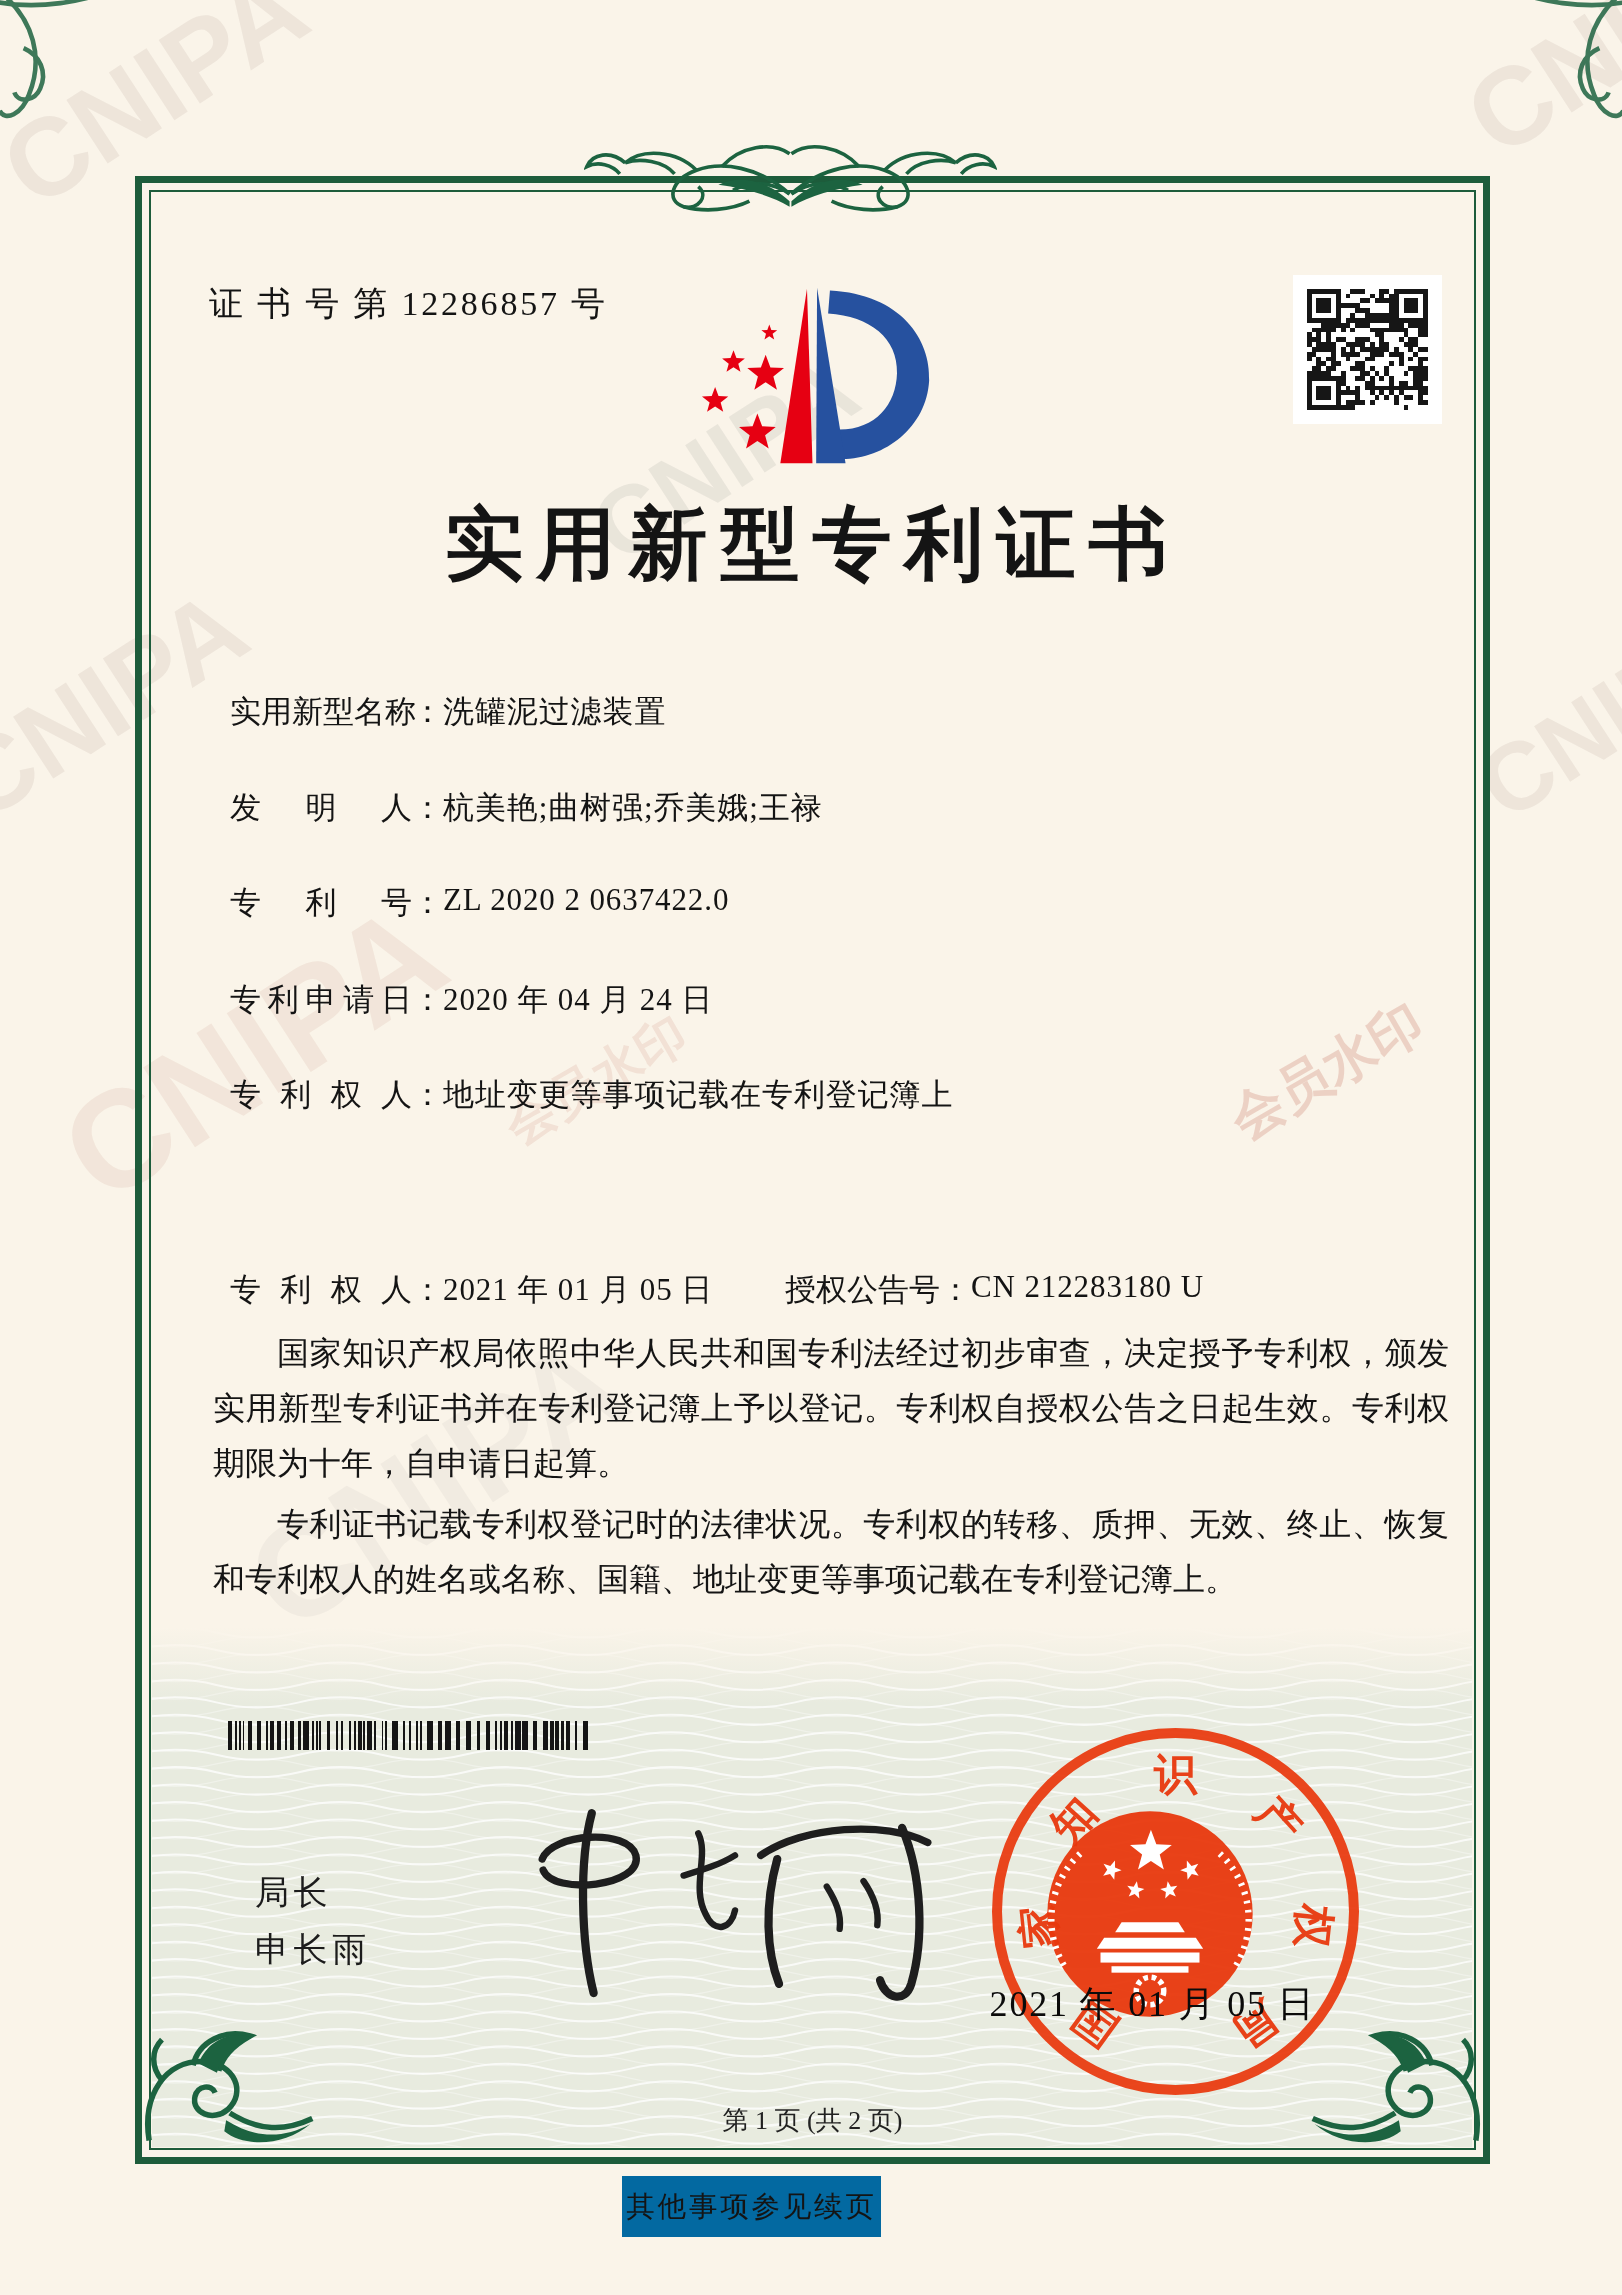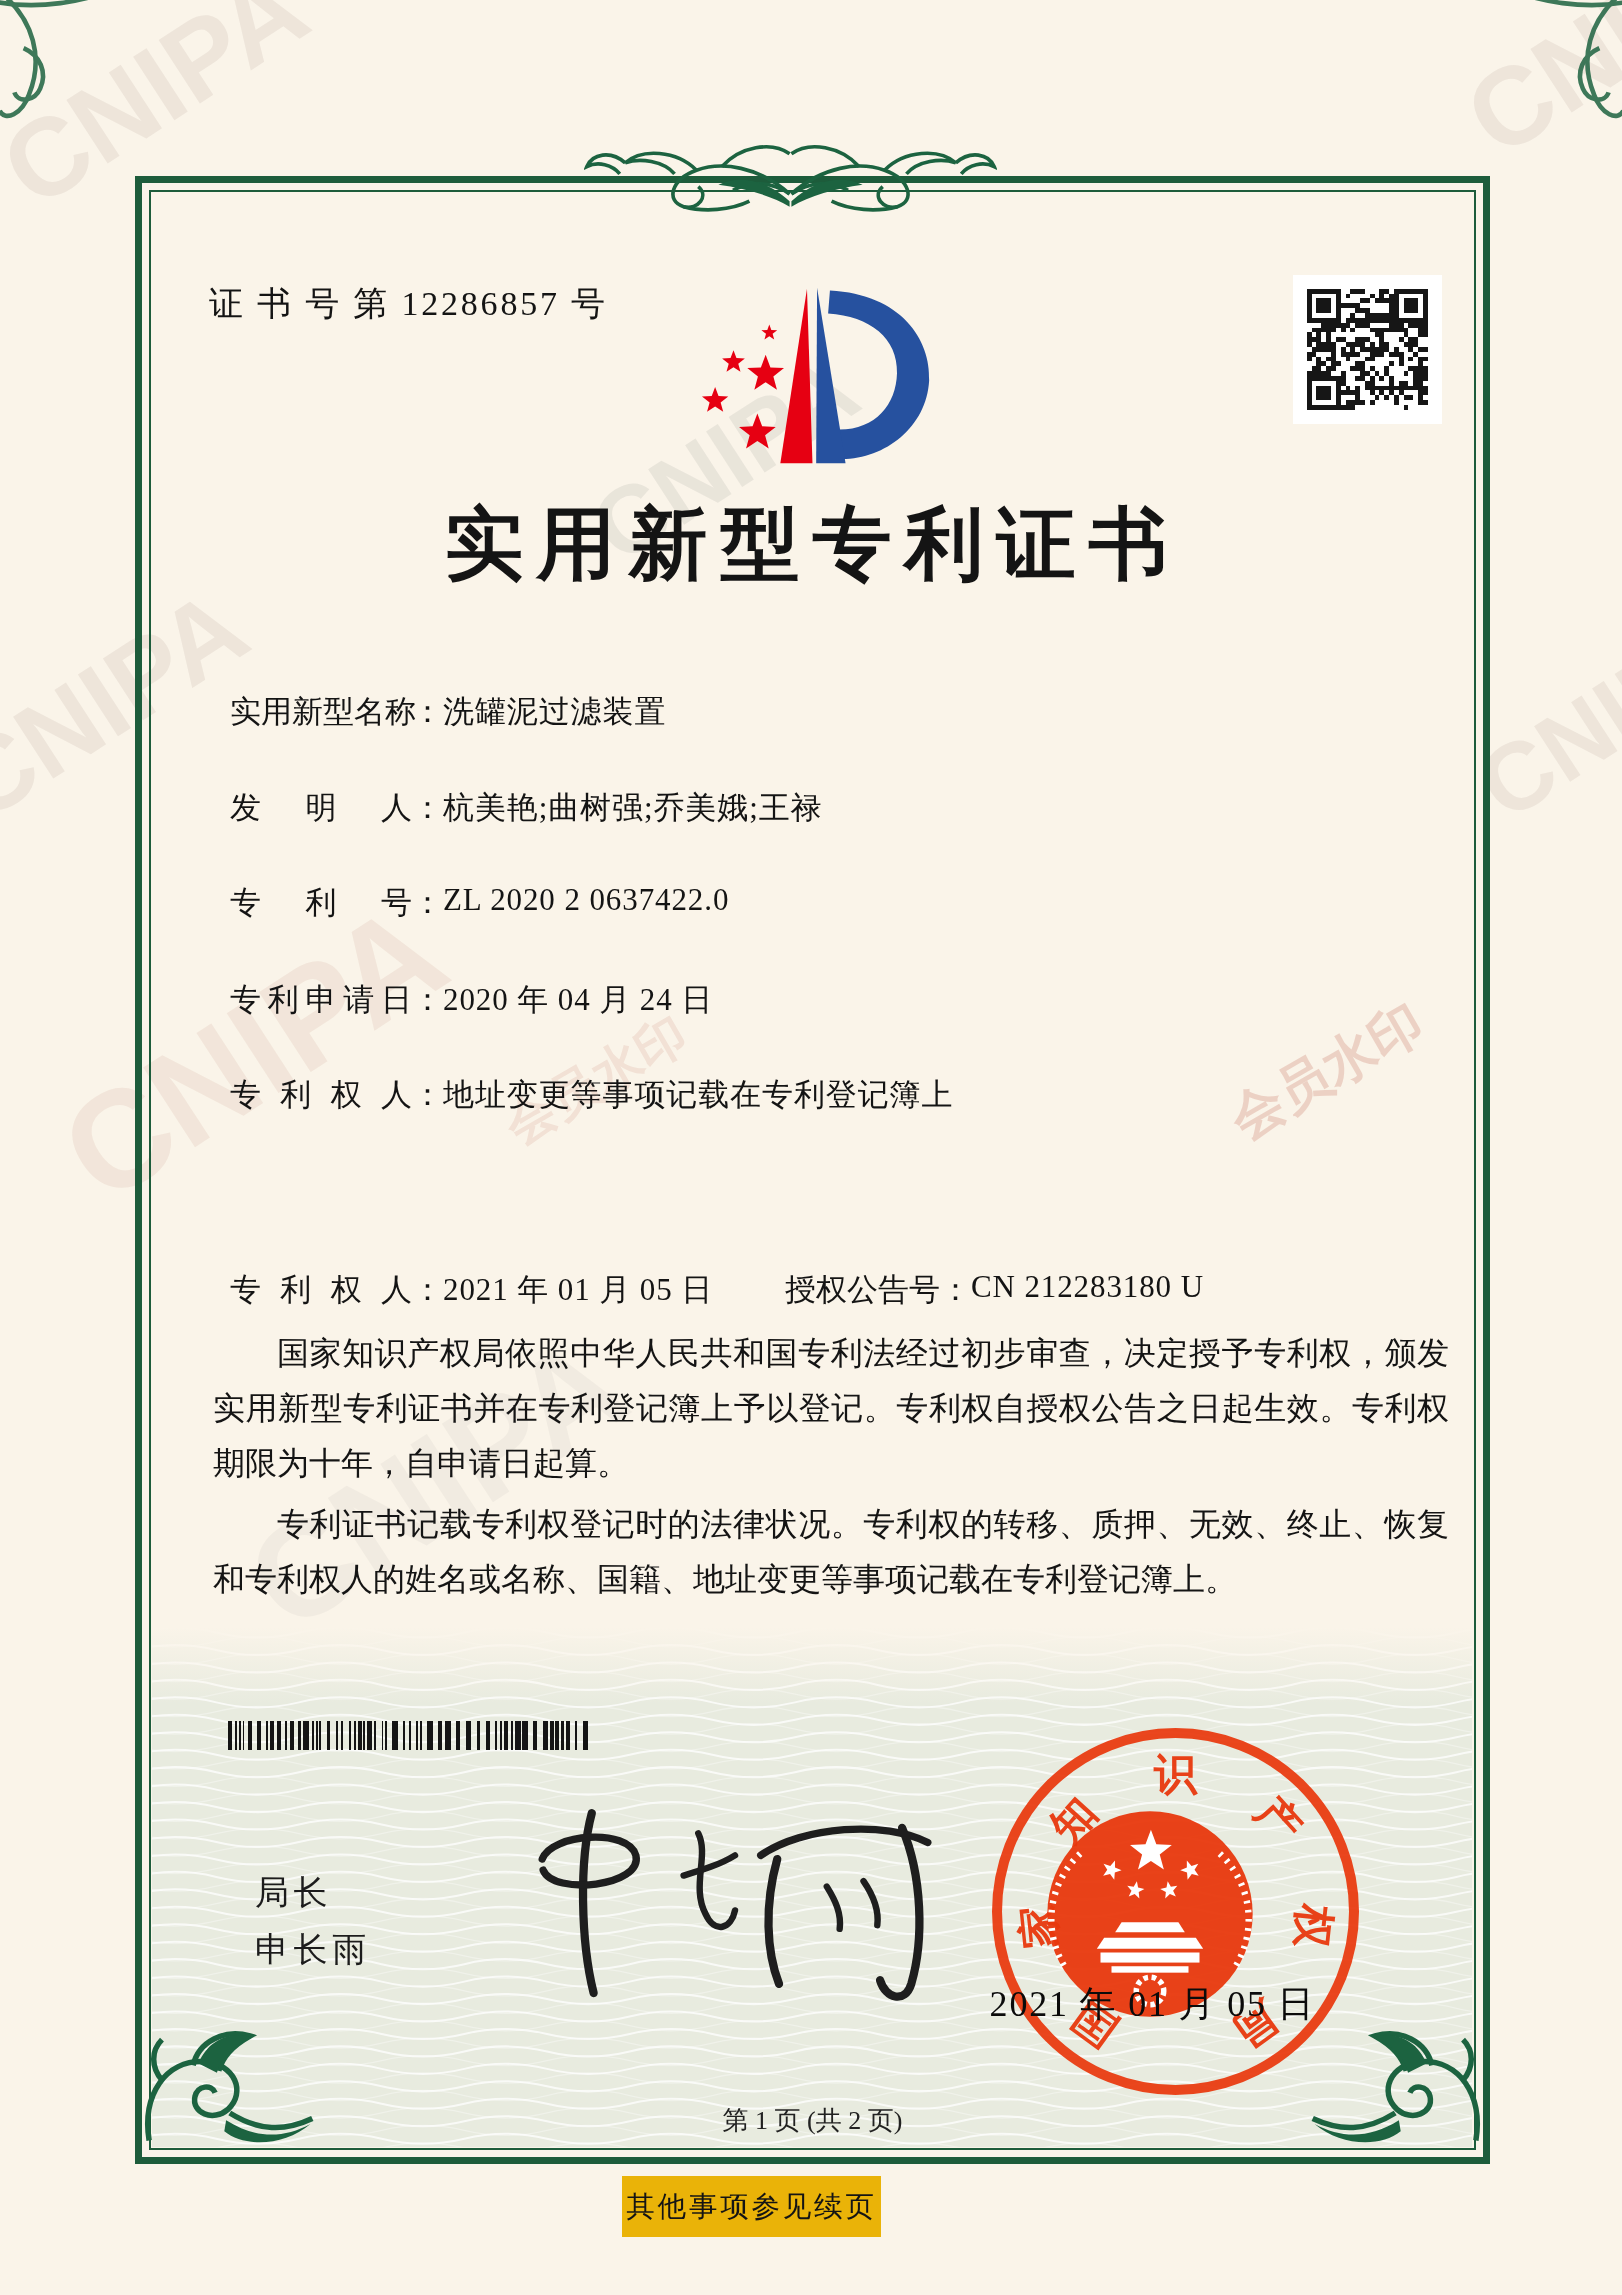--- a/index.html
+++ b/index.html
@@ -60,21 +60,21 @@
   
   .seal{position:absolute;left:992px;top:1728px;width:367px;height:367px;}
   .seal-ring{position:absolute;inset:0;border:10px solid rgba(232,56,13,.93);border-radius:50%;}
   .ringch{position:absolute;left:50%;top:50%;font-size:43px;font-weight:bold;
           color:rgba(232,56,13,.95);line-height:1;}
   .emblem{position:absolute;left:48px;top:76px;}
   .seal-date{position:absolute;left:955px;top:1980px;width:395px;text-align:center;
              font-size:36px;letter-spacing:1.8px;color:#0b0b0b;}
   
   .pageinfo{position:absolute;left:135px;top:2103px;width:1355px;text-align:center;font-size:26px;color:#222;}
-  .contbox{position:absolute;left:622px;top:2176px;width:259px;height:61px;background:#eab308;
+  .contbox{position:absolute;left:622px;top:2176px;width:259px;height:61px;background:#0369a1;
            display:flex;align-items:center;justify-content:center;font-size:28.5px;letter-spacing:2.8px;}
   .orn{position:absolute;pointer-events:none;}
 </style>
 </head>
 <body>
 
 <div class="page">
 
   <span class="wm wm1">CNIPA</span>
   <span class="wm wm2">CNIPA</span>

